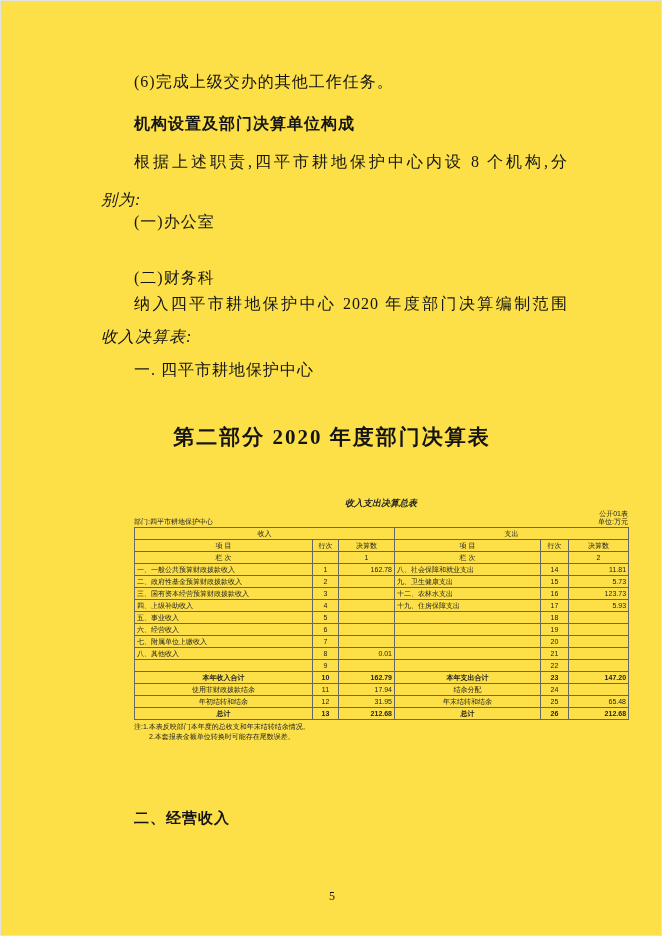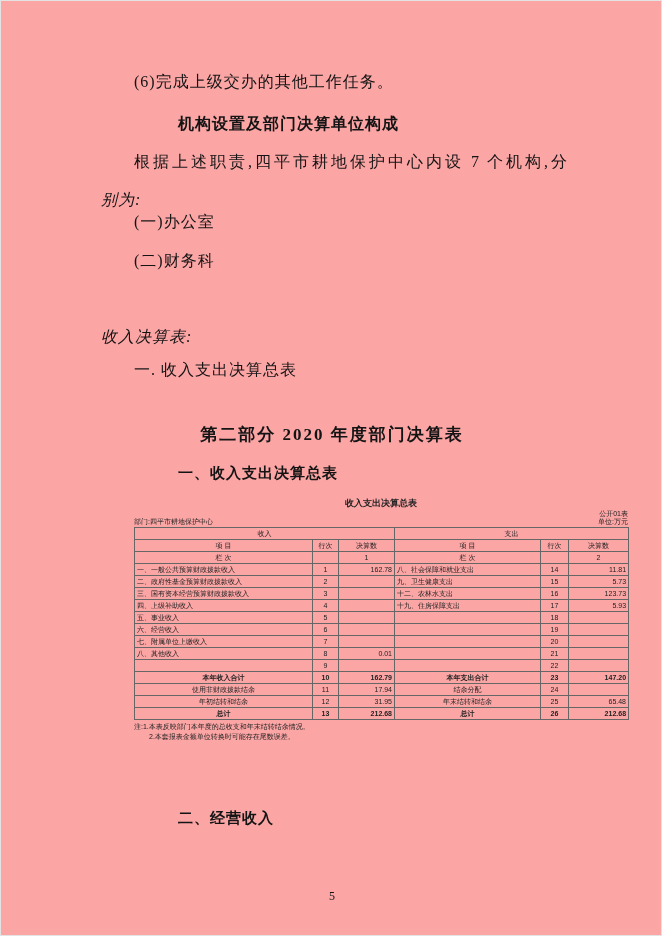--- a/index.html
+++ b/index.html
@@ -1,44 +1,44 @@
 <!DOCTYPE html>
 <html><head>
 <meta charset="utf-8">
 <style>
   * { margin:0; padding:0; box-sizing:border-box; }
   html,body { background:#ffffff; }
   .page {
     position:relative;
     width:662px; height:936px;
-    background:#fca5a5;
+    background:#fde047;
     border:1px solid #e3e3e3;
     font-family:"Liberation Serif","DejaVu Serif",serif;
     color:#141414;
     overflow:hidden;
   }
   .line { position:absolute; font-size:16px; letter-spacing:1px; line-height:22px; white-space:nowrap; }
   .indent { left:133px; }
   .flush  { left:100px;font-style:italic; }
   .justify-line { width:434px; text-align:justify; text-align-last:justify; white-space:normal; }
-  .heiti { font-family:"Liberation Sans","DejaVu Sans",sans-serif; font-weight:700; letter-spacing:1px;margin-left:44px; }
+  .heiti { font-family:"Liberation Sans","DejaVu Sans",sans-serif; font-weight:700; letter-spacing:1px; }
   .part-title {
     position:absolute; left:0; top:422px; width:662px;
-    text-align:center; font-size:17px; font-weight:700; letter-spacing:2px;
+    text-align:center; font-size:21px; font-weight:700; letter-spacing:2px;
   }
   .section-h { position:absolute; font-size:15px; }
   .page-num { position:absolute; left:0; top:888px; width:662px; text-align:center; font-size:12px; }
 
   
   .table-wrap {
     position:absolute; left:133px; top:496px; width:494px;
     font-family:"Liberation Sans","DejaVu Sans",sans-serif;
     font-size:7px; color:#222; letter-spacing:0;
   }
-  .tbl-title { text-align:center; font-size:9px; font-weight:700; line-height:12px; }
+  .tbl-title { text-align:center; font-size:9px; font-weight:700; line-height:12px;font-style:italic; }
   .tbl-meta { display:flex; justify-content:space-between; align-items:flex-end; margin:1px 0 1px 0; }
   .tbl-meta .meta-right { display:flex; flex-direction:column; align-items:flex-end; line-height:8px; }
   .tbl-meta .meta-left { line-height:8px; }
   .tbl { border-collapse:collapse; table-layout:fixed; width:494px; font-size:7px; }
   .tbl th, .tbl td {
     border:1px solid #666; padding:0 2px; height:12px; line-height:9px;
     overflow:hidden; white-space:nowrap; font-weight:400;
   }
   .tbl thead th, .tbl thead td { text-align:center; }
   .tbl .bold { font-weight:700; }
@@ -51,33 +51,33 @@
 </style>
 </head>
 <body>
 
 <div class="page">
 
   <div class="line indent" style="top:70px">(6)完成上级交办的其他工作任务。</div>
 
   <div class="line indent heiti" style="top:112px; font-size:16px;">机构设置及部门决算单位构成</div>
 
-  <div class="line indent justify-line" style="top:150px">根据上述职责,四平市耕地保护中心内设 7 个机构,分</div>
+  <div class="line indent justify-line" style="top:150px">根据上述职责,四平市耕地保护中心内设 8 个机构,分</div>
   <div class="line flush" style="top:188px">别为:</div>
 
   <div class="line indent" style="top:210px">(一)办公室</div>
-  <div class="line indent" style="top:249px">(二)财务科</div>
-
+  <div class="line indent" style="top:266px">(二)财务科</div>
+
+  <div class="line indent justify-line" style="top:292px">纳入四平市耕地保护中心 2020 年度部门决算编制范围</div>
   <div class="line flush" style="top:325px">收入决算表:</div>
 
-  <div class="line indent" style="top:358px">一. 收入支出决算总表</div>
+  <div class="line indent" style="top:358px">一. 四平市耕地保护中心</div>
 
   <div class="part-title">第二部分 2020 年度部门决算表</div>
 
-  <div class="line indent heiti section-h" style="top:461px">一、收入支出决算总表</div>
 
   <div class="table-wrap">
     <div class="tbl-title">收入支出决算总表</div>
     <div class="tbl-meta">
       <span class="meta-left">部门:四平市耕地保护中心</span>
       <span class="meta-right">
         <span>公开01表</span>
         <span>单位:万元</span>
       </span>
     </div>

